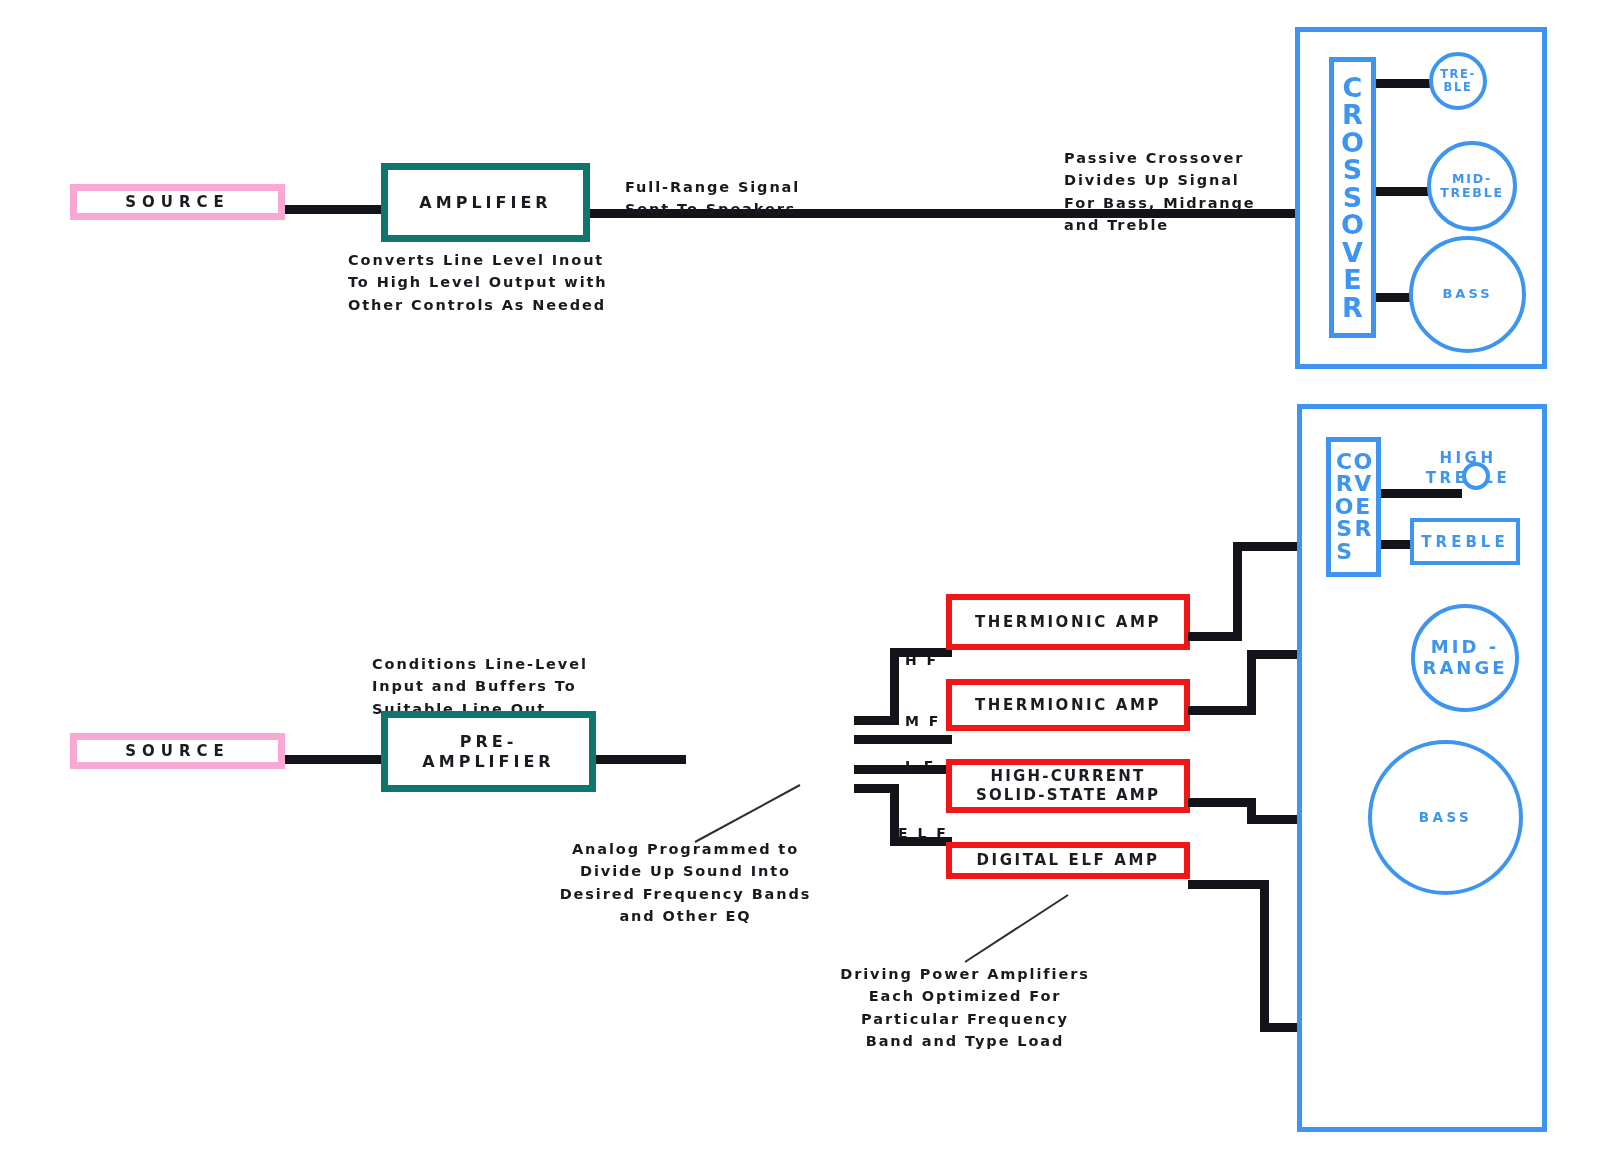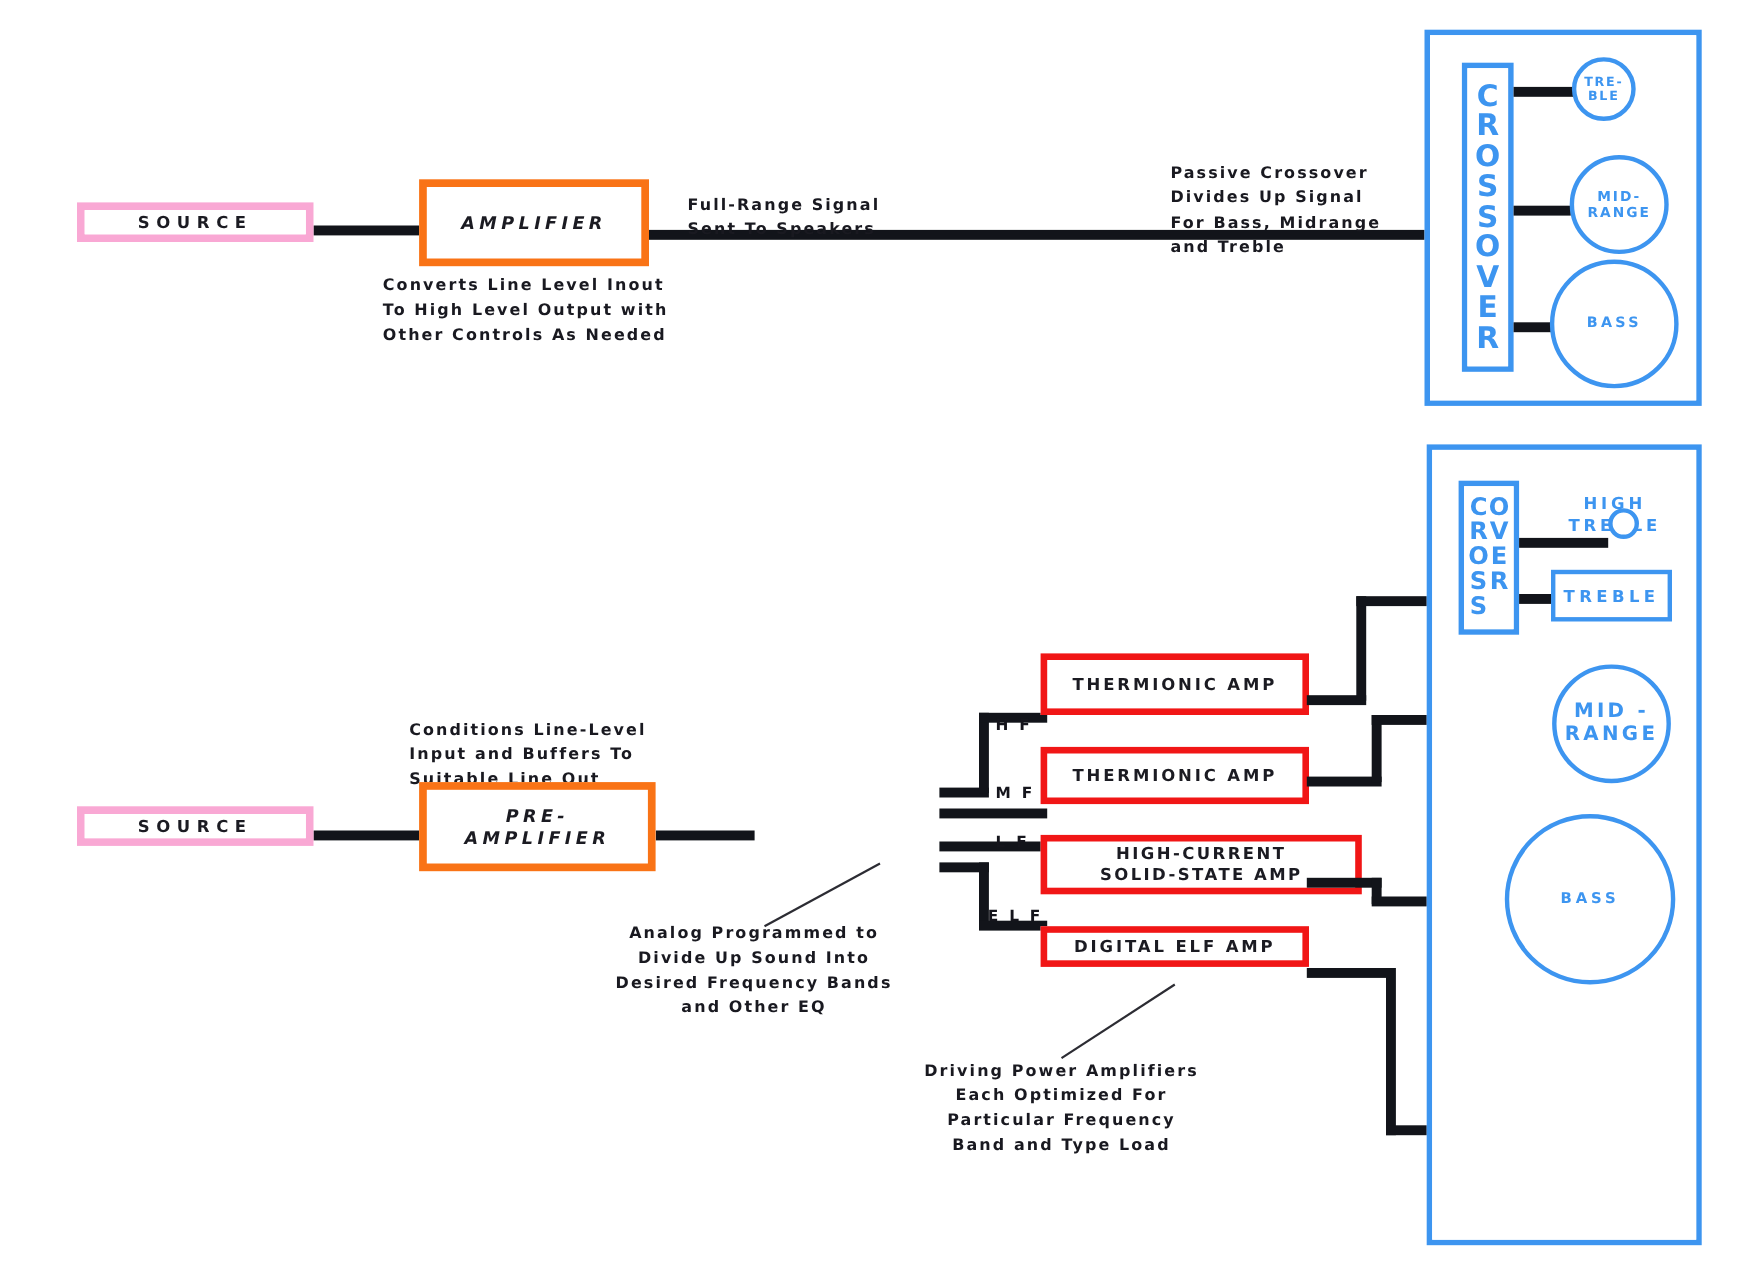--- a/index.html
+++ b/index.html
@@ -34,21 +34,21 @@
     display: flex;
     align-items: center;
     justify-content: center;
     text-align: center;
     letter-spacing: 2.2px;
     font-weight: bold;
     color: #1b1b22;
     line-height: 1.25;
   }
   .b-orange { border: 7px solid #f9a8d4; margin-left: 40px; }
-  .b-magenta { border: 7px solid #f97316; font-style: italic; }
+  .b-magenta { border: 7px solid #0f766e; }
   .b-green  { border: 7px solid #17b584; }
   .b-red    { border: 6px solid #f11616; }
 
   .srcbox {
     font-size: 15px;
     letter-spacing: 6px;
   }
   .srcbox .inner {
     box-sizing: border-box;
     width: 100%;
@@ -237,21 +237,21 @@
   </div>
 
   <div class="wire wire-h" style="left:1376px; top:79px; width:55px;"></div>
   <div class="wire wire-h" style="left:1376px; top:187px; width:52px;"></div>
   <div class="wire wire-h" style="left:1376px; top:293px; width:35px;"></div>
 
   <div class="driver" style="left:1429px; top:52px; width:58px; height:58px; font-size:11.5px; letter-spacing:1.6px; white-space:pre-line;">TRE-
 BLE</div>
 
   <div class="driver" style="left:1427px; top:141px; width:90px; height:90px; font-size:12.5px; letter-spacing:1.8px; white-space:pre-line;">MID-
-RANGE</div>
+TREBLE</div>
 
   <div class="driver" style="left:1409px; top:236px; width:117px; height:117px; font-size:13px; letter-spacing:3px;">BASS</div>
 
   <div class="wire wire-h" style="left:243px; top:755px; width:145px;"></div>
 
   <div class="wire wire-h" style="left:596px; top:755px; width:90px;"></div>
 
   <div class="nodebox b-orange srcbox" style="left:30px; top:733px; width:215px; height:36px;">
     <span class="inner">SOURCE</span>
   </div>
@@ -286,21 +286,21 @@
 
   <div class="bandlabel" style="left:905px; top:652px;">H F</div>
   <div class="bandlabel" style="left:905px; top:713px;">M F</div>
   <div class="bandlabel" style="left:905px; top:758px;">L F</div>
   <div class="bandlabel" style="left:898px; top:825px;">E L F</div>
 
   <div class="nodebox b-red" style="left:946px; top:594px; width:244px; height:56px; font-size:15px; letter-spacing:2.6px;">THERMIONIC AMP</div>
 
   <div class="nodebox b-red" style="left:946px; top:679px; width:244px; height:52px; font-size:15px; letter-spacing:2.6px;">THERMIONIC AMP</div>
 
-  <div class="nodebox b-red" style="left:946px; top:759px; width:292px; height:54px; font-size:15px; letter-spacing:2.2px; white-space:pre-line;">HIGH-CURRENT
+  <div class="nodebox b-red" style="left:946px; top:759px; width:244px; height:54px; font-size:15px; letter-spacing:2.2px; white-space:pre-line;">HIGH-CURRENT
 SOLID-STATE AMP</div>
 
   <div class="nodebox b-red" style="left:946px; top:842px; width:244px; height:37px; font-size:15px; letter-spacing:2.6px;">DIGITAL ELF AMP</div>
 
   <svg class="leader" style="left:950px; top:890px; width:130px; height:80px;">
     <line x1="118" y1="5" x2="15" y2="72" stroke="#2c2c33" stroke-width="2"></line>
   </svg>
   <div class="note center" style="left:820px; top:963px; width:290px;">Driving Power Amplifiers
 Each Optimized For
 Particular Frequency

